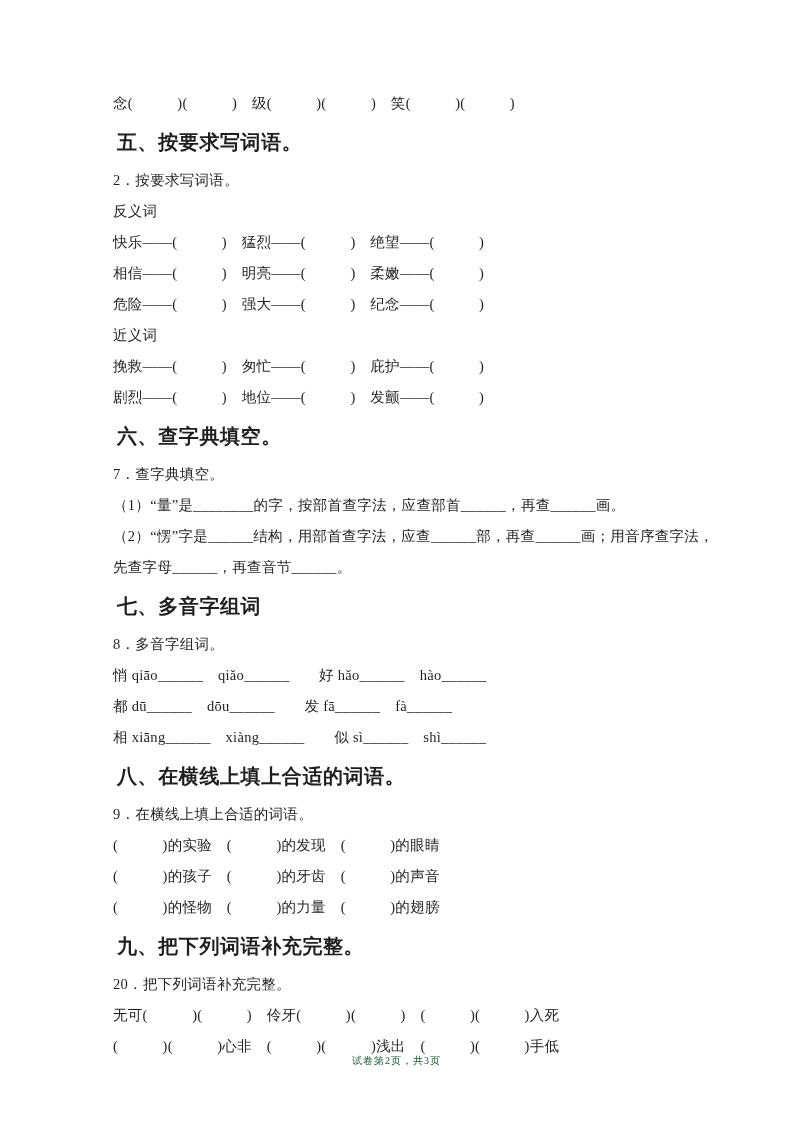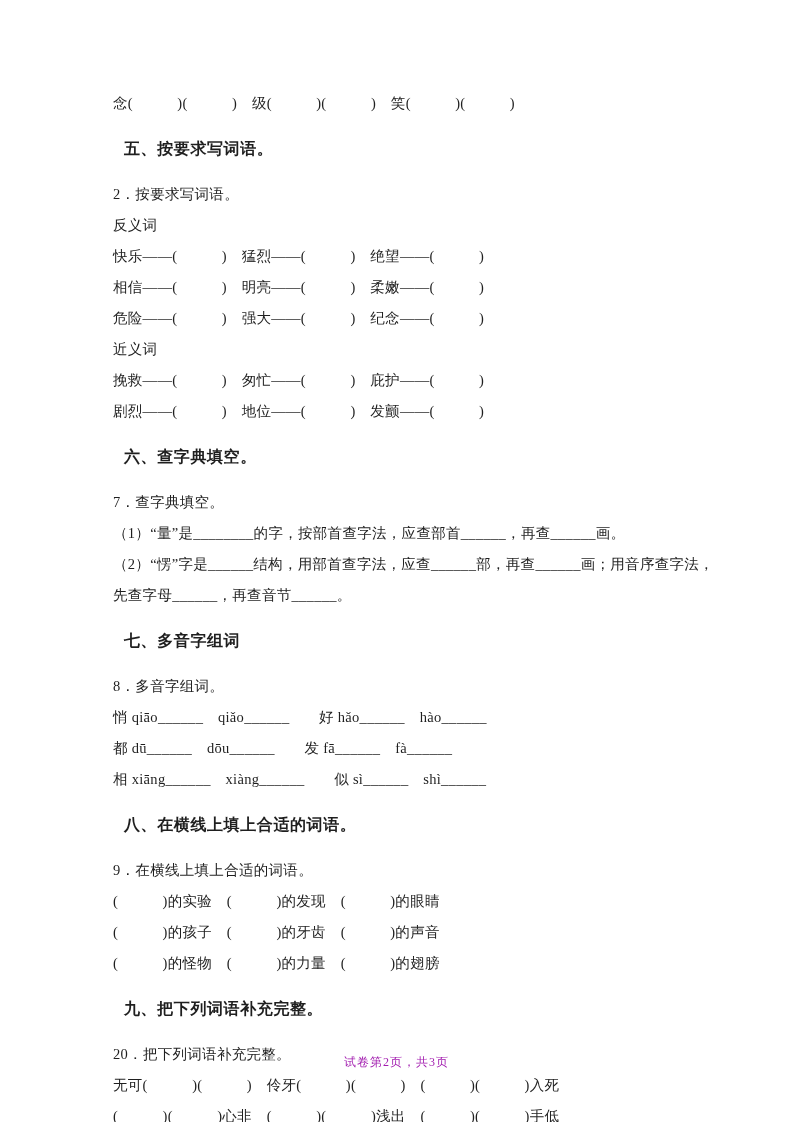--- a/index.html
+++ b/index.html
@@ -28,33 +28,33 @@
     align-items: center;
     white-space: pre;
     font-size: 14.5px;
     letter-spacing: 0.3px;
   }
   .heading {
     height: 38px;
     display: flex;
     align-items: center;
     white-space: pre;
-    font-size: 16px;
+    font-size: 20px;
     font-weight: bold;
     letter-spacing: 0.6px;
-    margin: 11px;
+    margin: 4px;
   }
   .footer {
     position: absolute;
     left: 0;
     right: 0;
     top: 1054px;
     text-align: center;
-    font-size: 12px;
-    color: #a21caf;
+    font-size: 10px;
+    color: #14532d;
     letter-spacing: 1px;
   }
 </style>
 </head>
 <body>
 
 <div class="page">
   <div class="content">
 
     <div class="line">念(　　　)(　　　)　级(　　　)(　　　)　笑(　　　)(　　　)</div>

